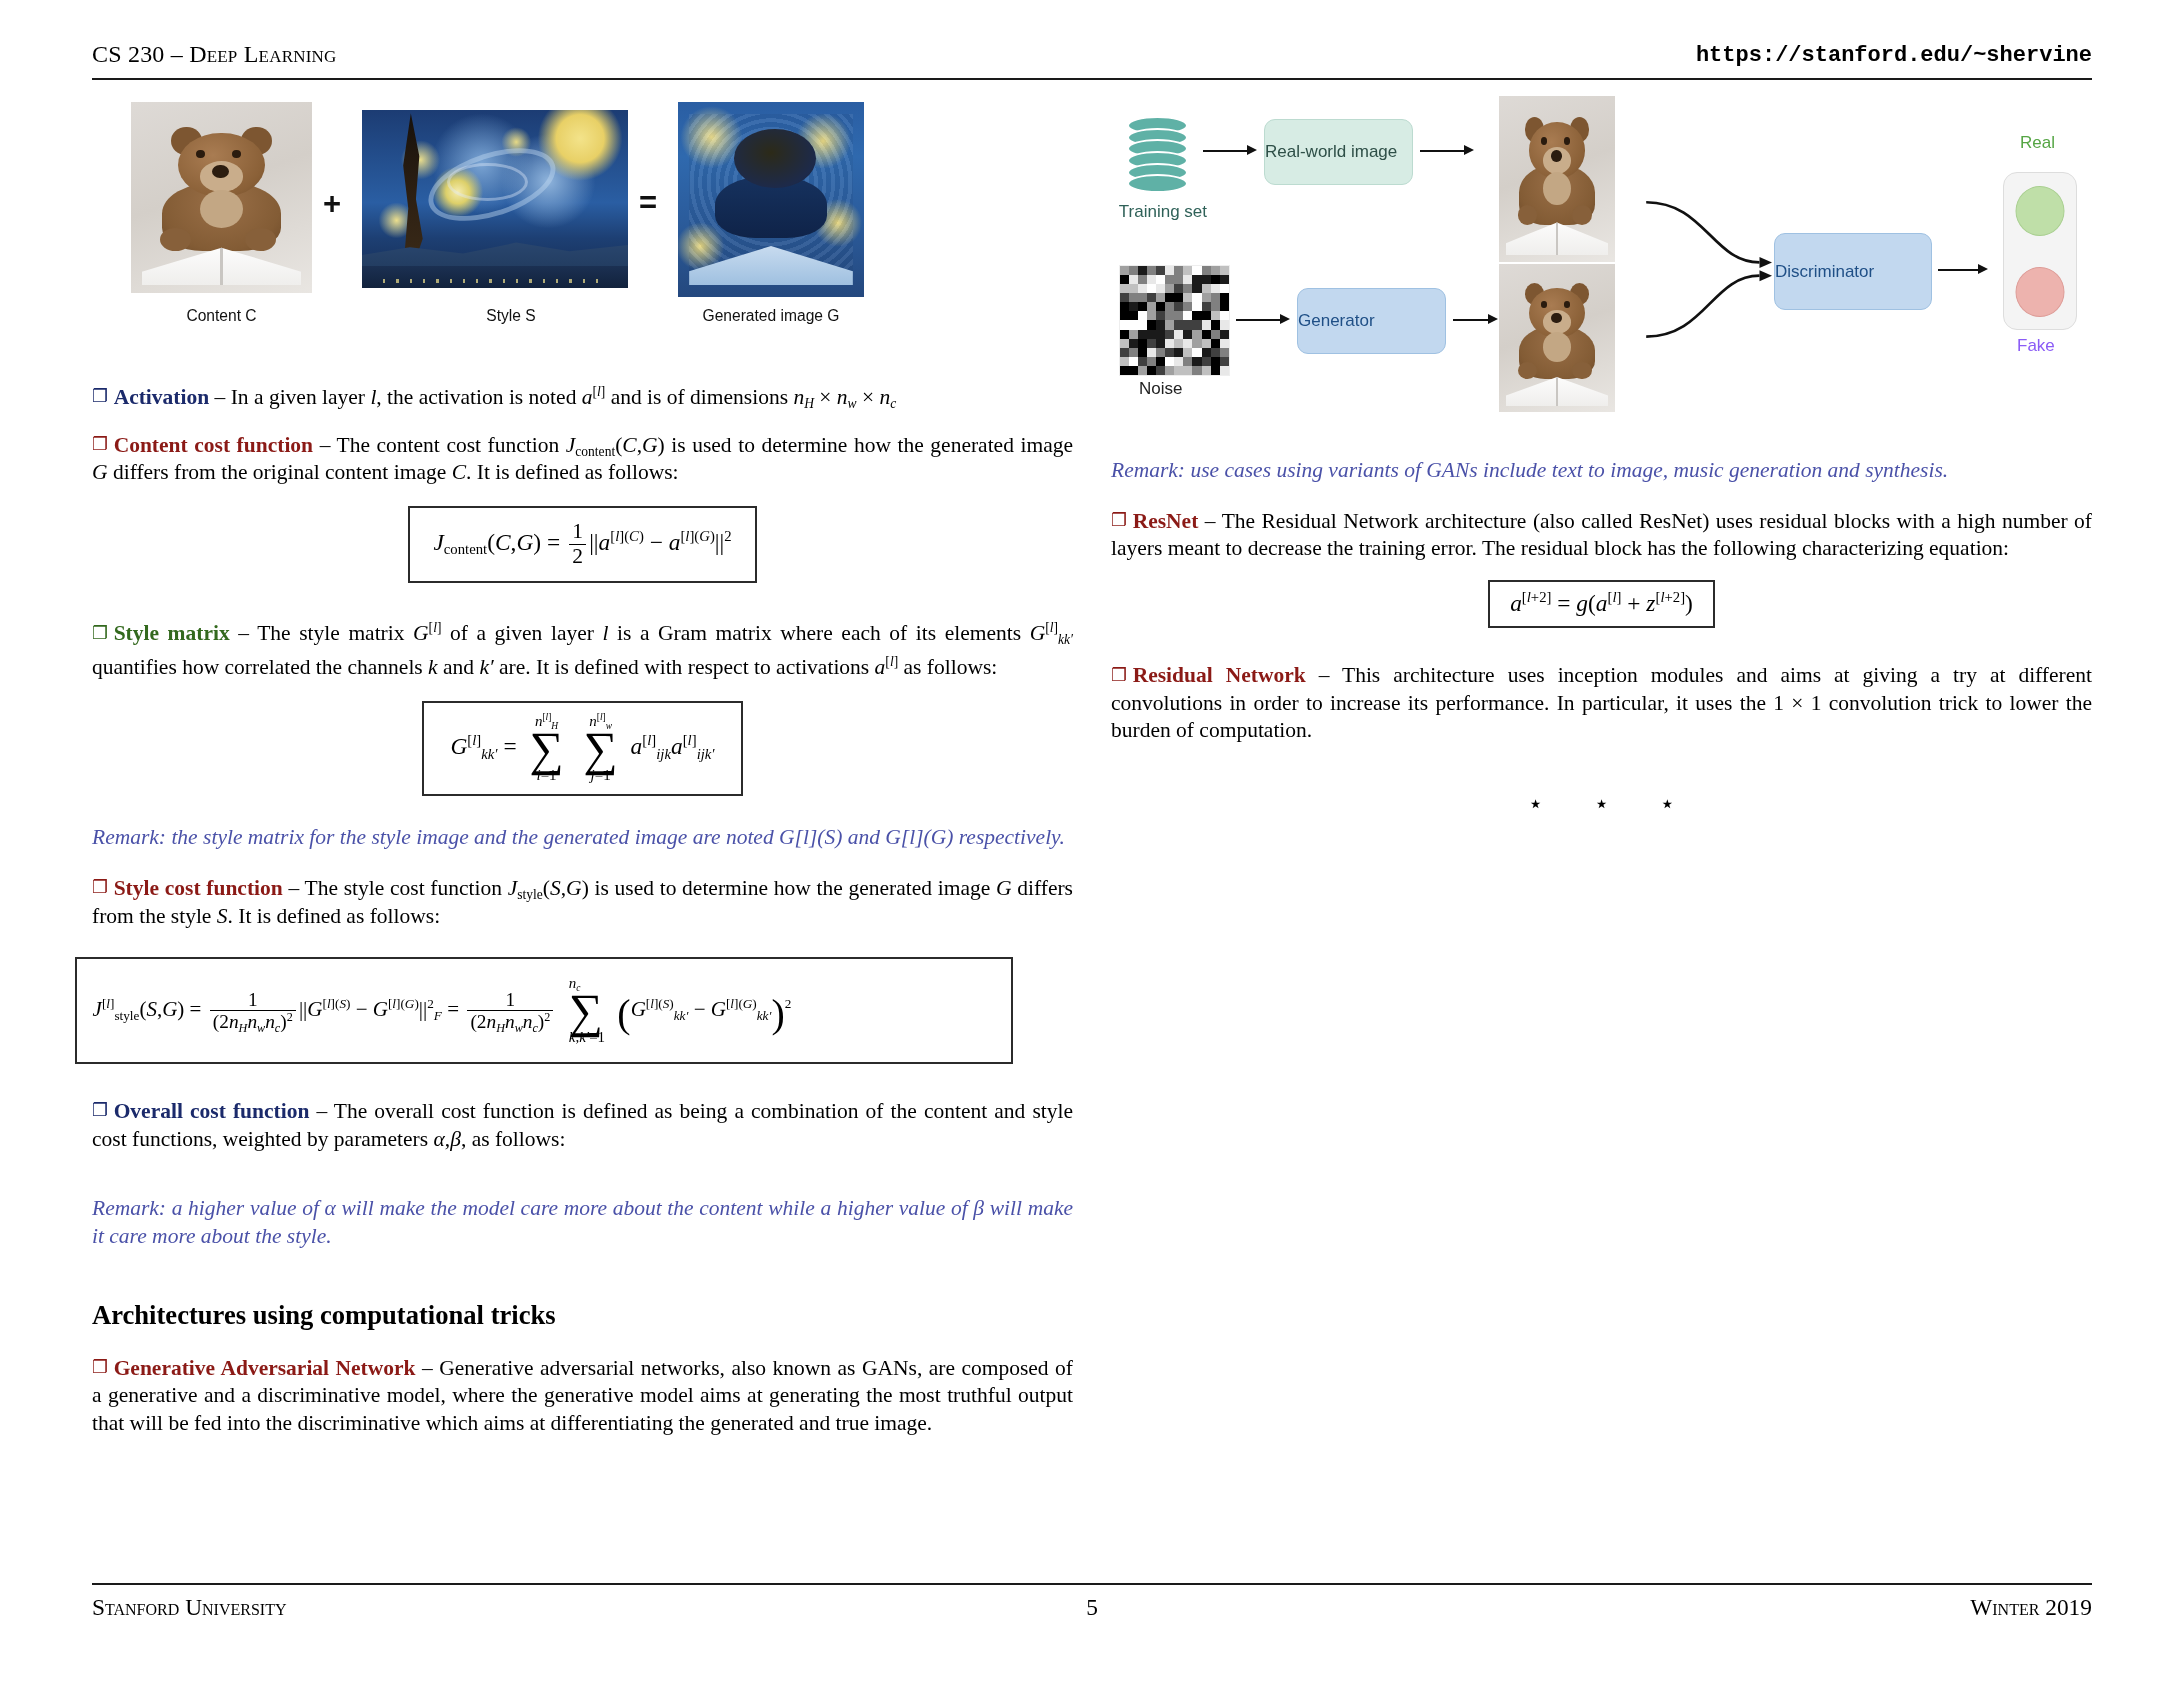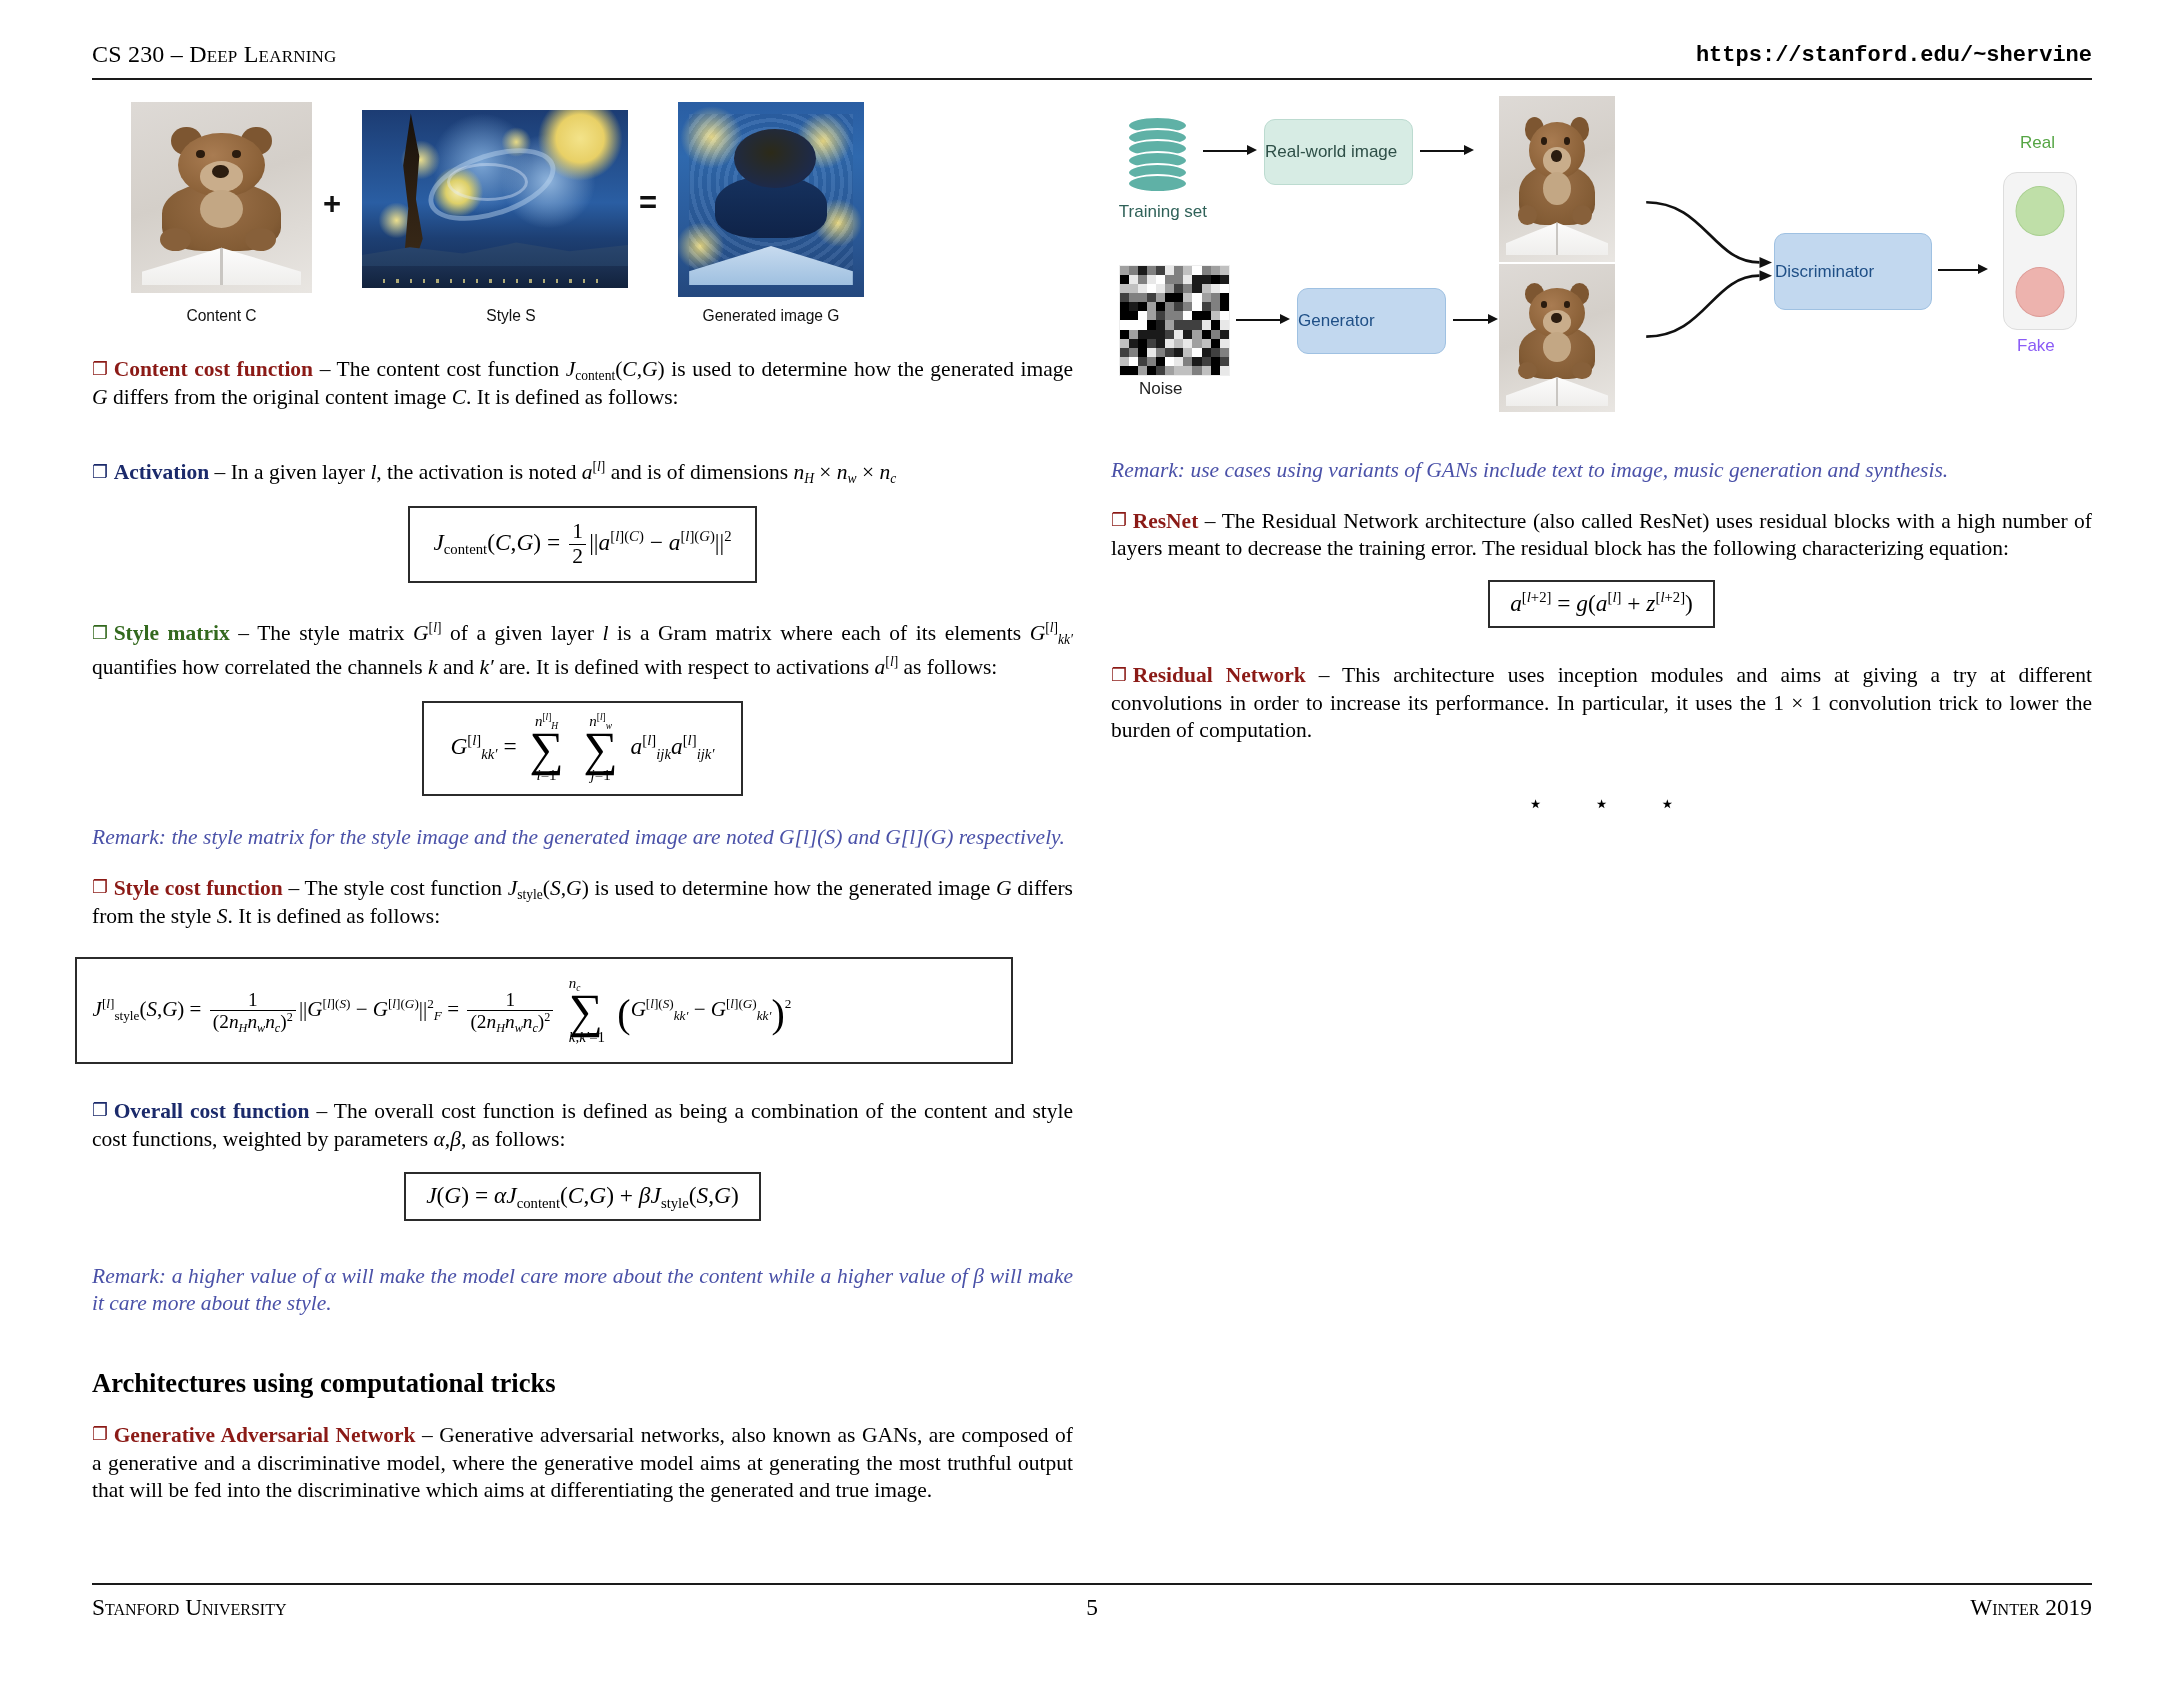--- a/index.html
+++ b/index.html
@@ -474,36 +474,36 @@
           <div class="gt-head"></div>
           <div class="gt-book"></div>
         </div>
       </div>
 
       <div class="st-cap" style="left:39px; width:181px; top:205px;">Content C</div>
       <div class="st-cap" style="left:286px; width:266px; top:205px;">Style S</div>
       <div class="st-cap" style="left:586px; width:186px; top:205px;">Generated image G</div>
     </div>
 
-    <div class="blk">
-      <p class="body">
-        <span class="bullet b-red">❐</span><span class="h-red">Content cost function</span>
-        – The content cost function <span class="mi">J</span><sub>content</sub>(<span class="mi">C</span>,<span class="mi">G</span>)
-        is used to determine how the generated image <span class="mi">G</span> differs from the original content image
-        <span class="mi">C</span>. It is defined as follows:
-      </p>
-    </div>
-
     <div class="blk" style="margin-top:48px;">
       <p class="body">
         <span class="bullet b-navy">❐</span><span class="h-navy">Activation</span><span> – </span>In a given layer
           <span class="mi">l</span>, the activation is noted <span class="mi">a</span><sup>[<span class="mi">l</span>]</sup>
           and is of dimensions <span class="mi">n</span><sub><span class="mi">H</span></sub> ×
           <span class="mi">n</span><sub><span class="mi">w</span></sub> ×
           <span class="mi">n</span><sub><span class="mi">c</span></sub>
+      </p>
+    </div>
+
+    <div class="blk">
+      <p class="body">
+        <span class="bullet b-red">❐</span><span class="h-red">Content cost function</span>
+        – The content cost function <span class="mi">J</span><sub>content</sub>(<span class="mi">C</span>,<span class="mi">G</span>)
+        is used to determine how the generated image <span class="mi">G</span> differs from the original content image
+        <span class="mi">C</span>. It is defined as follows:
       </p>
     </div>
 
     <div class="eqwrap" style="margin-top:19px;">
       <div class="eqbox" style="padding:12.5px 23.4px;">
         <span class="mi">J</span><sub>content</sub>(<span class="mi">C</span>,<span class="mi">G</span>) =
         <span class="frac"><span class="num">1</span><span class="den">2</span></span>||<span class="mi">a</span><sup>[<span class="mi">l</span>](<span class="mi">C</span>)</sup>
         − <span class="mi">a</span><sup>[<span class="mi">l</span>](<span class="mi">G</span>)</sup>||<sup>2</sup>
       </div>
     </div>
@@ -566,26 +566,20 @@
     </div>
 
     <div class="blk" style="margin-top:34px;">
       <p class="body">
         <span class="bullet b-navy">❐</span><span class="h-navy">Overall cost function</span>
         – The overall cost function is defined as being a combination of the content and style cost functions, weighted by parameters
         <span class="mi">α</span>,<span class="mi">β</span>, as follows:
       </p>
     </div>
 
-    <div class="eqwrap" style="margin-top:19px;">
-      <div class="eqbox" style="padding:9.4px 20.3px;">
-        <span class="mi">J</span>(<span class="mi">G</span>) = <span class="mi">α</span><span class="mi">J</span><sub>content</sub>(<span class="mi">C</span>,<span class="mi">G</span>)
-        + <span class="mi">β</span><span class="mi">J</span><sub>style</sub>(<span class="mi">S</span>,<span class="mi">G</span>)
-      </div>
-    </div>
 
     <div class="blk" style="margin-top:42px;">
       <p class="remark">
         <span>Remark: a higher value of α will make the model care more about the content while a higher value of β will make it care more about the style.</span>
       </p>
     </div>
 
     <div class="blk" style="margin-top:50px;">
       <p class="sec-title">Architectures using computational tricks</p>
     </div>

